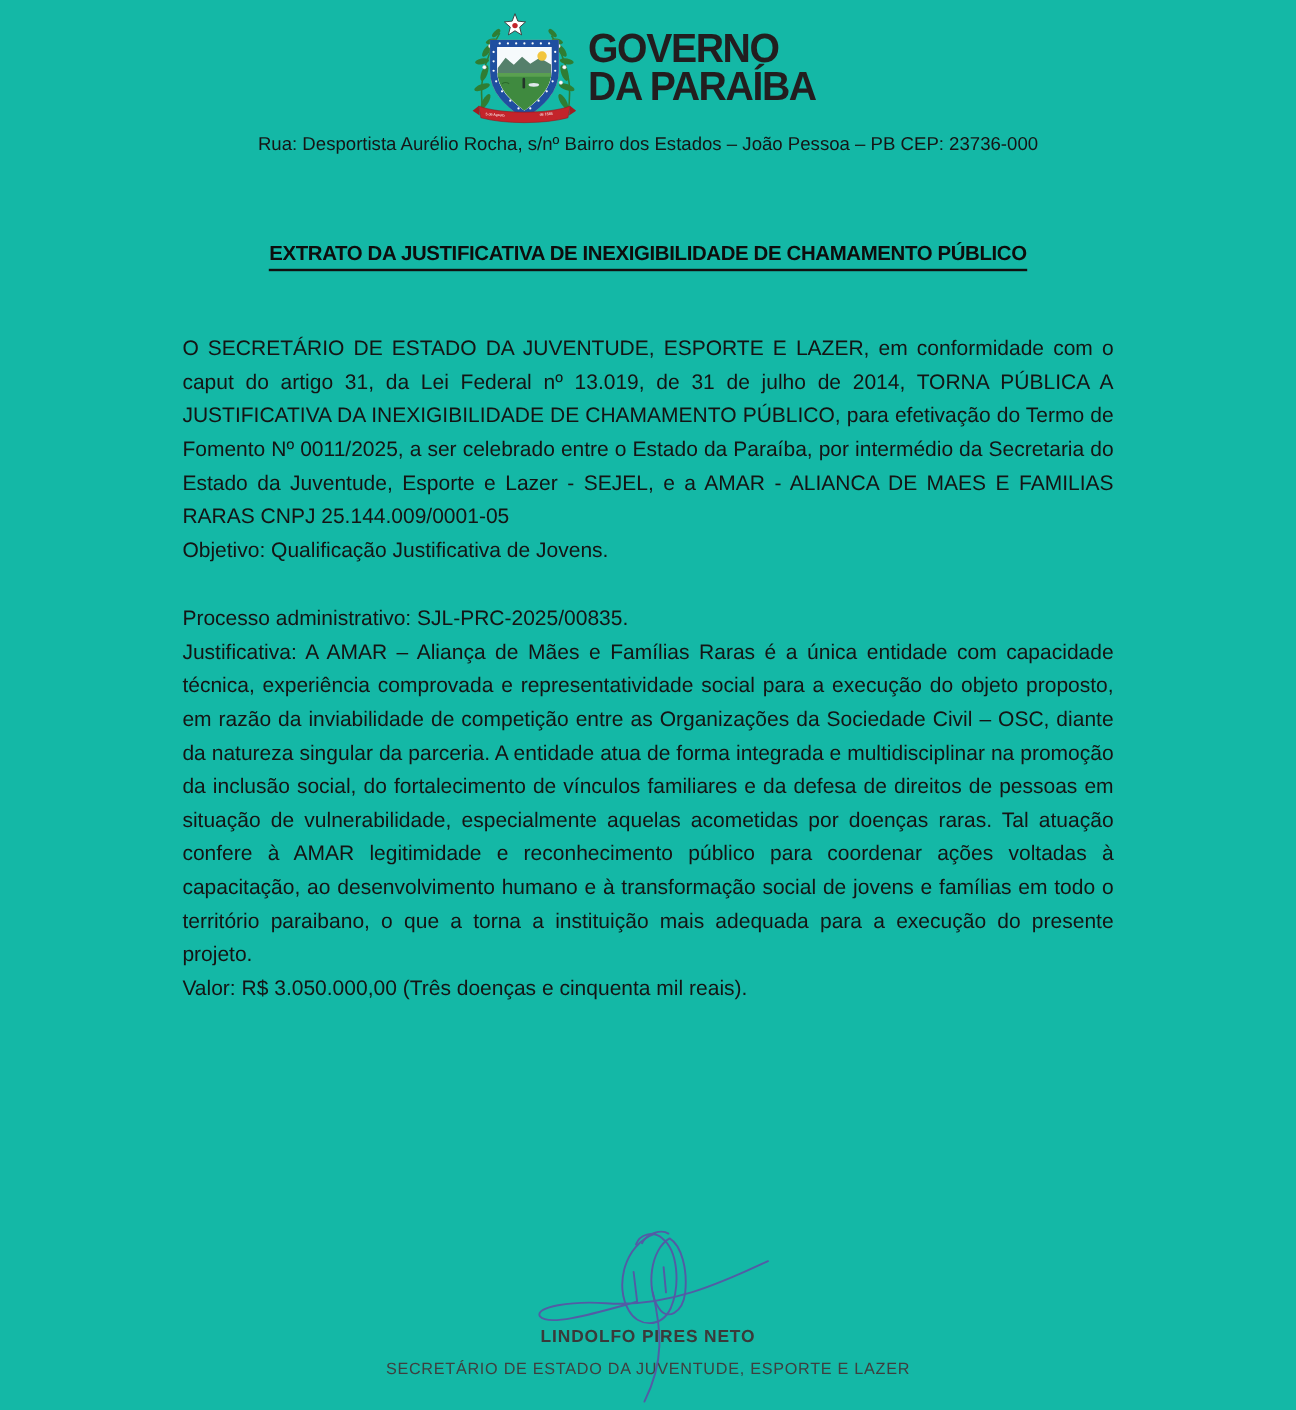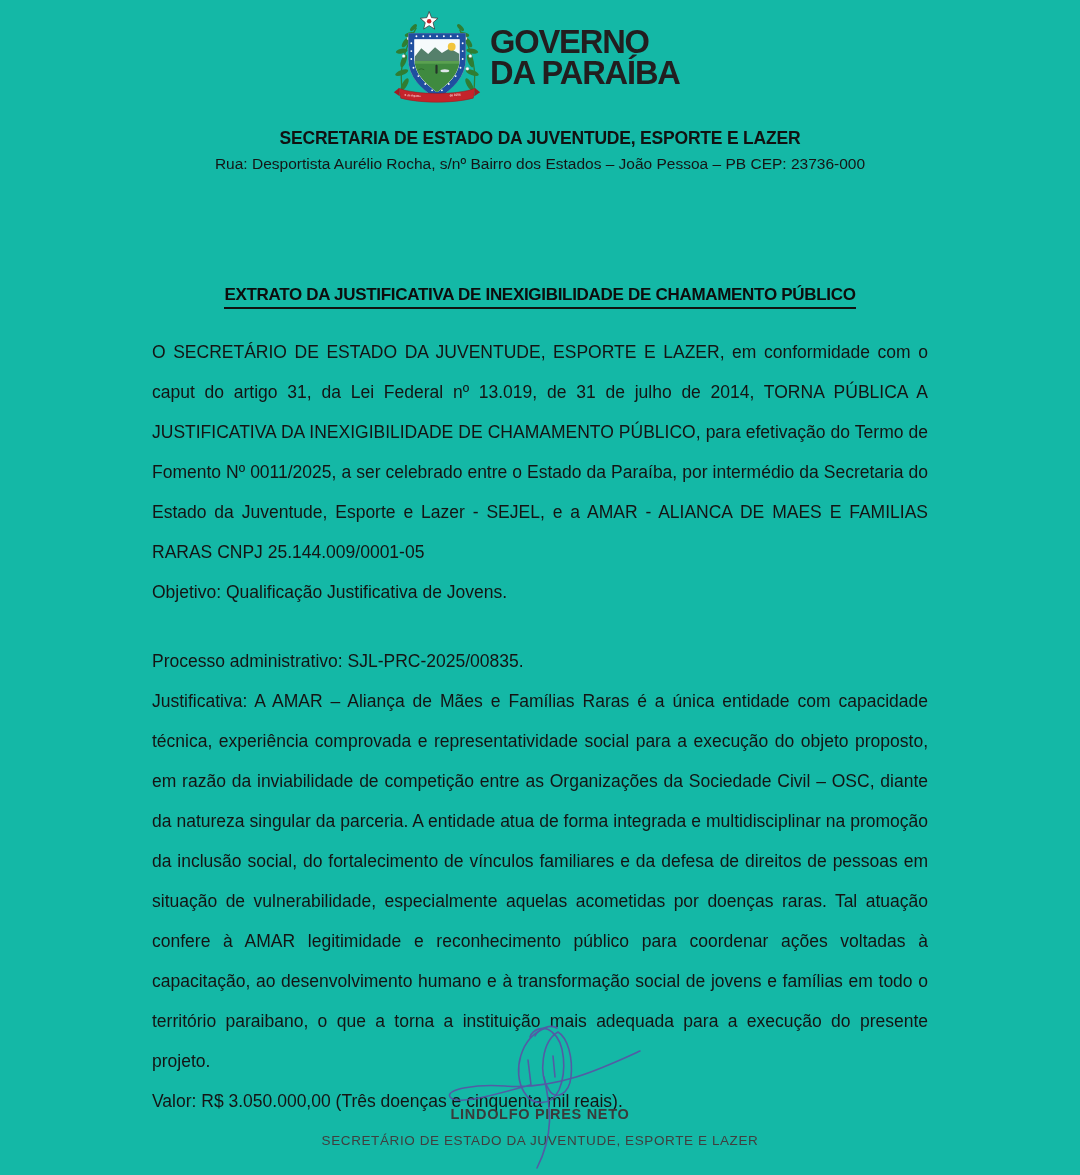--- a/index.html
+++ b/index.html
@@ -22,29 +22,29 @@
     font-weight:bold; font-size:34px; line-height:31px;
     letter-spacing:-1.2px; color:#221e1f;
     transform:scaleX(.96); transform-origin:left center;
     margin-top:18px;
   }
   .secretariat {
     text-align:center; font-weight:bold; font-size:17.5px;
     margin-top:22px; letter-spacing:-0.2px; color:#111;
   }
   .address { text-align:center; font-size:15.5px; margin-top:6px; color:#151515; }
-  .title-wrap { text-align:center; margin-top:112px; }
+  .title-wrap { text-align:center; margin-top:72px; }
   .doc-title {
     display:inline-block; font-weight:bold; font-size:17px;
     letter-spacing:-0.3px; color:#0d0d0d;
     border-bottom:2.5px solid #111; padding-bottom:2px;
   }
   .body-text {
-    width:776px; margin:23px auto 0;
-    font-size:17.5px; line-height:40px; color:#141414;
+    width:776px; margin:50px auto 0;
+    font-size:17.5px; line-height:28px; color:#141414;
   }
   .body-text p { margin:0; }
   .just { text-align:justify; text-justify:inter-word; }
   .gap { margin-top:28.6px !important; }
   .signature-block { position:absolute; top:1022px; left:0; right:0; height:153px; }
   .ink {
     position:absolute; left:50%; margin-left:-105px; top:0;
     width:215px; height:150px; opacity:.88; z-index:2;
     pointer-events:none;
   }
@@ -146,21 +146,20 @@
         <path d="M37 3.5 L39.4 9.8 L46 10.5 L41 14.9 L42.6 21.5 L37 18 L31.4 21.5 L33 14.9 L28 10.5 L34.6 9.8 Z" fill="#ffffff" stroke="#3a3a3a" stroke-width=".8" stroke-linejoin="round"></path>
         <circle cx="37" cy="13.6" r="2.3" fill="#c4242b"></circle>
       </g>
     </svg>
     <div class="org-name">
       <div>GOVERNO</div>
       <div>DA PARAÍBA</div>
     </div>
   </div>
 
-  <div class="secretariat">SECRETARIA DE ESTADO DA JUVENTUDE, ESPORTE E LAZER</div>
   <div class="address">Rua: Desportista Aurélio Rocha, s/nº Bairro dos Estados – João Pessoa – PB CEP: 23736-000</div>
 
   <div class="title-wrap">
     <span class="doc-title">EXTRATO DA JUSTIFICATIVA DE INEXIGIBILIDADE DE CHAMAMENTO PÚBLICO</span>
   </div>
 
   <div class="body-text">
     <p class="just">O SECRETÁRIO DE ESTADO DA JUVENTUDE, ESPORTE E LAZER, em conformidade com o caput do artigo 31, da Lei Federal nº 13.019, de 31 de julho de 2014, TORNA PÚBLICA A JUSTIFICATIVA DA INEXIGIBILIDADE DE CHAMAMENTO PÚBLICO, para efetivação do Termo de Fomento Nº 0011/2025, a ser celebrado entre o Estado da Paraíba, por intermédio da Secretaria do Estado da Juventude, Esporte e Lazer - SEJEL, e a AMAR - ALIANCA DE MAES E FAMILIAS RARAS CNPJ 25.144.009/0001-05</p>
     <p>Objetivo: Qualificação Justificativa de Jovens.</p>
     <p class="gap">Processo administrativo: SJL-PRC-2025/00835.</p>

